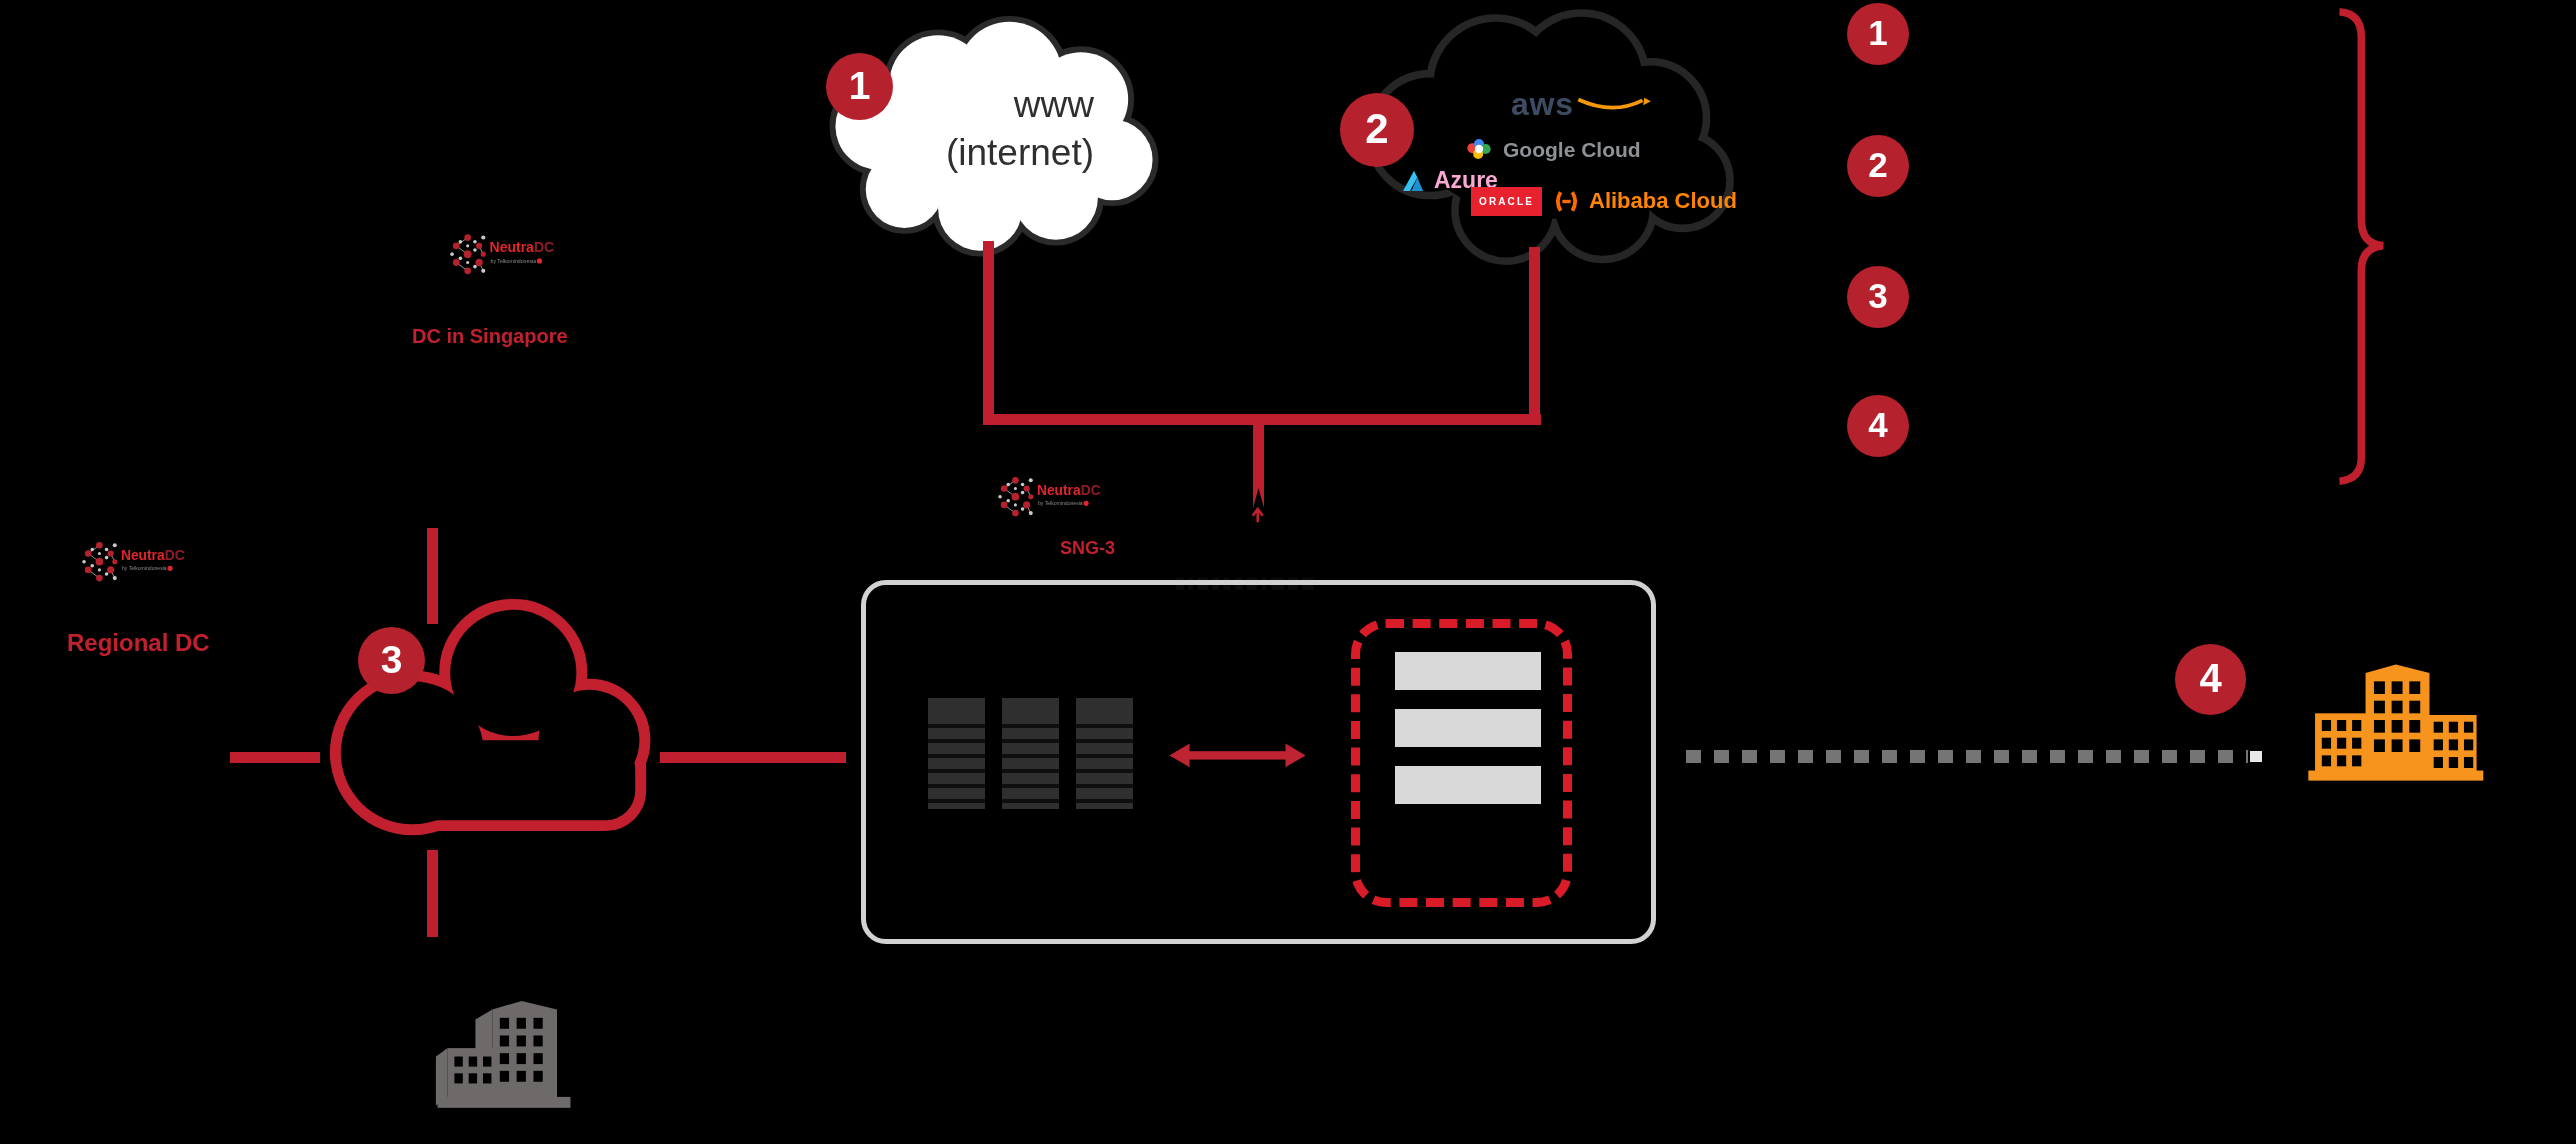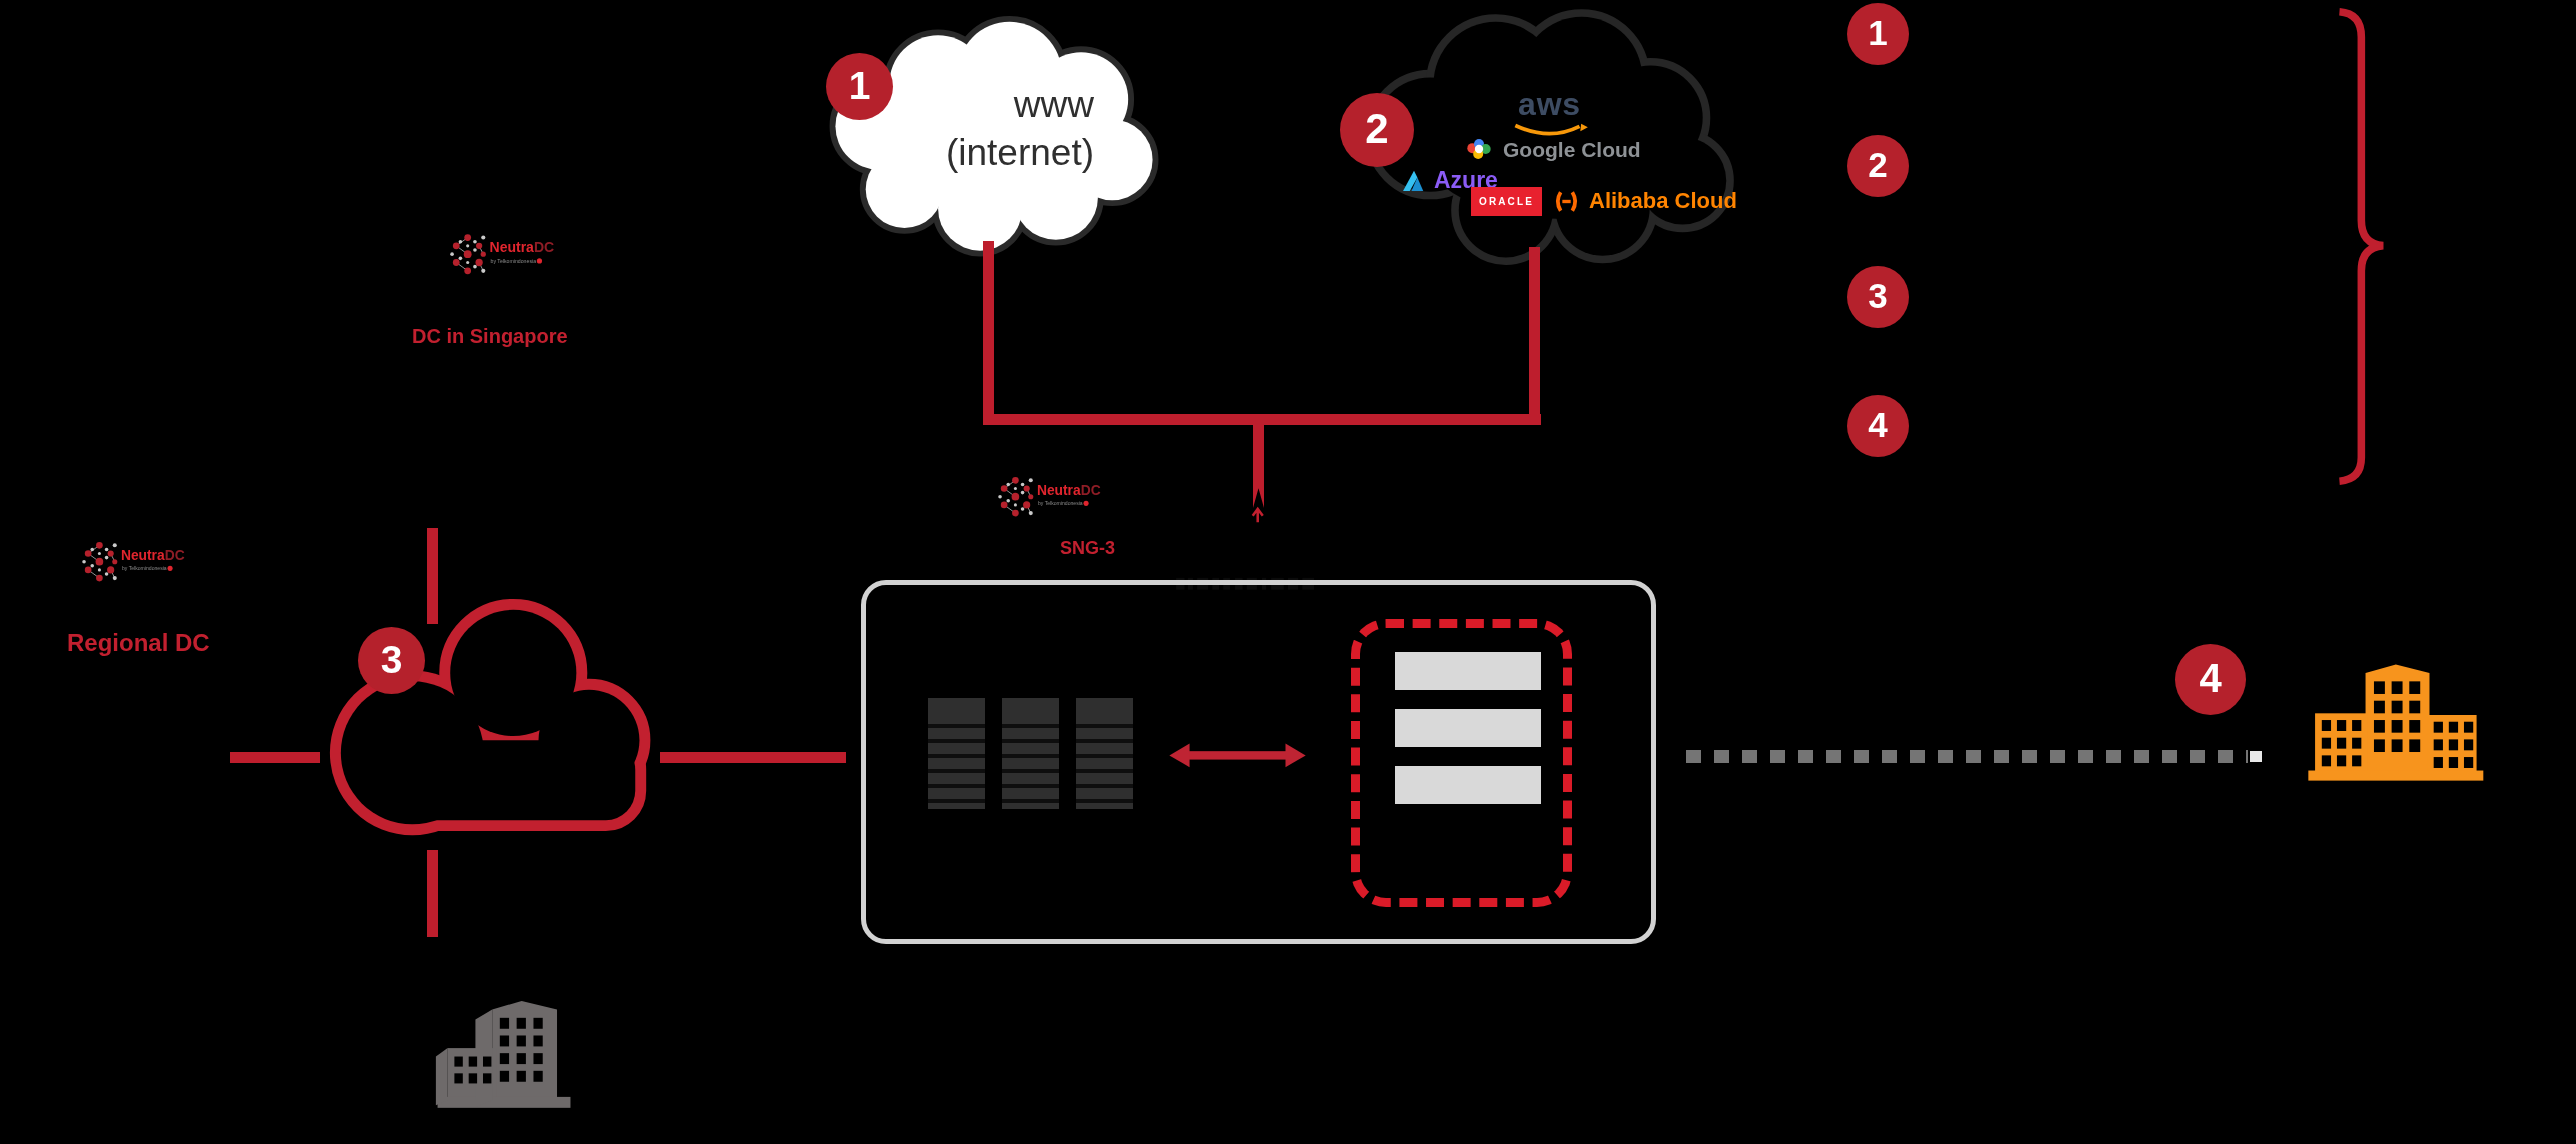--- a/index.html
+++ b/index.html
@@ -35,21 +35,21 @@
 
   
   .gray-dash{position:absolute;left:1686px;top:750px;width:562px;height:12.6px;
              background:repeating-linear-gradient(90deg,#757575 0 15px,transparent 15px 28px);}
   .gray-dash-end{position:absolute;left:2250px;top:751px;width:11.8px;height:11px;background:#e9e9e9;}
 
   
   .logo-row{position:absolute;display:flex;align-items:center;gap:9px;white-space:nowrap;}
   .aws-text{color:#3d4c63;font-weight:bold;font-size:32px;letter-spacing:0.8px;}
   .google-text{color:#8e9296;font-weight:bold;font-size:21px;}
-  .azure-text{color:#8b5cf6;font-weight:bold;font-size:23px;}
+  .azure-text{color:#f9a8d4;font-weight:bold;font-size:23px;}
   .oracle-chip{position:absolute;left:1471px;top:187px;width:71px;height:29px;background:#e8212e;
                display:flex;align-items:center;justify-content:center;}
   .oracle-chip span{color:#fff;font-size:10px;font-weight:bold;letter-spacing:2.1px;}
   .alibaba-text{color:#ff8400;font-weight:bold;font-size:22px;}
 
   
   .feed-line{position:absolute;left:1253px;top:418px;width:11px;height:90px;background:#be1e2d;
              clip-path:polygon(0 0,100% 0,100% 100%,50% 78%,0 100%);}
 </style>
 </head>
@@ -238,21 +238,21 @@
   </div>
 
   <div class="gray-dash"></div>
   <div class="gray-dash-end"></div>
 
   <div class="cloud-text" style="left:875px;top:81px;width:219px;">
     <div>www</div>
     <div>(internet)</div>
   </div>
 
-  <div class="logo-row" style="left:1511px;top:86px;flex-direction:column;gap:0;text-align:right;">
+  <div class="logo-row" style="left:1511px;top:86px;flex-direction:row;gap:0;text-align:right;">
     <span class="aws-text">aws</span>
     <svg width="77" height="15" viewBox="0 0 92 18" style="position:static;">
       <path d="M5 3 Q46 22 82 4" fill="none" stroke="#f7980a" stroke-width="4.5"></path>
       <polygon points="84,1 92,5 83,10" fill="#f7980a"></polygon>
     </svg>
   </div>
 
   <div class="logo-row" style="left:1464px;top:138px;">
     <svg width="30" height="23.6" viewBox="0 0 36 28" style="position:static;">
       <circle cx="10" cy="12" r="6" fill="#ea4335"></circle>

